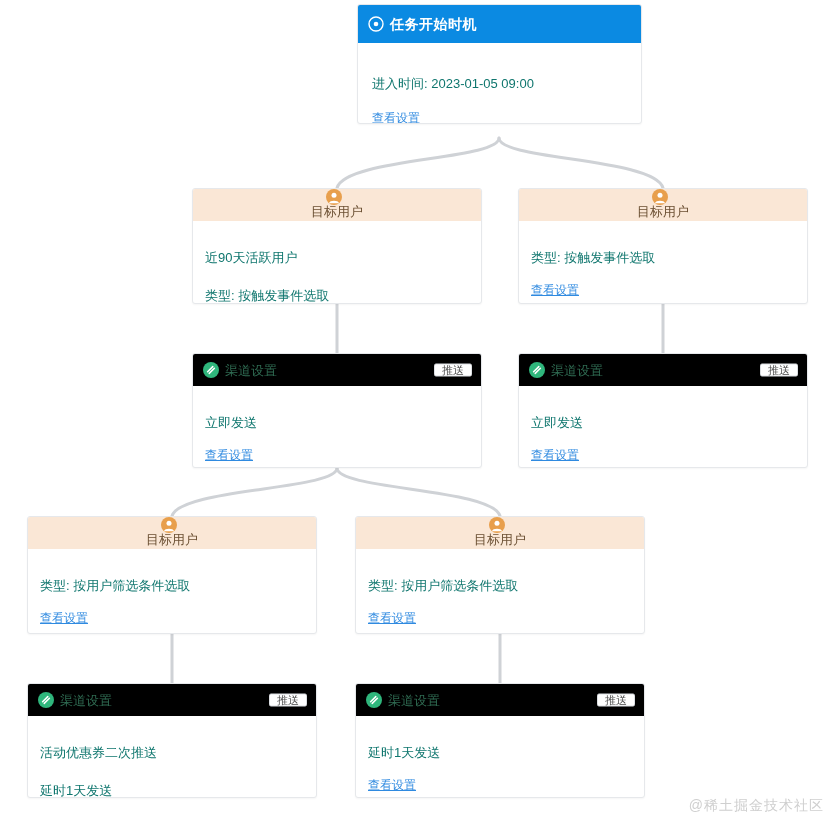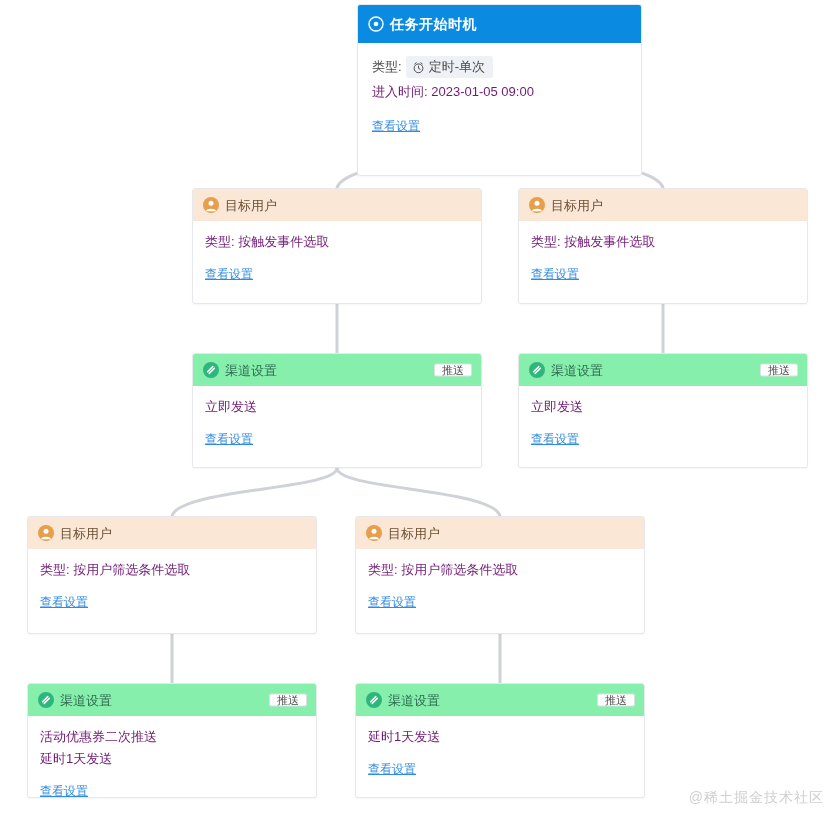--- a/index.html
+++ b/index.html
@@ -70,22 +70,23 @@
   }
 
   .node-body {
     padding: 10px 12px 10px 12px;
     box-sizing: border-box;
   }
 
   .node-body .line {
     font-size: 13px;
     line-height: 22px;
-    color: #701a75;
-    white-space: nowrap;
+    color: #0f766e;
+    white-space: nowrap;
+    margin-top: 16px;
   }
 
   .node-body .link {
     font-size: 12px;
     line-height: 20px;
     color: #2f8ae0;
     text-decoration: underline;
     cursor: pointer;
     display: inline-block;
     margin-top: 11px;
@@ -128,25 +129,26 @@
     width: 13px;
     height: 13px;
     margin-right: 4px;
     display: block;
   }
 
   
   .node.target .node-head {
     background: #fae7d6;
     color: #6b5033;
+    flex-direction: column;
   }
 
   
   .node.channel .node-head {
-    background: #86efac;
+    background: #000000;
     color: #2f6b52;
   }
   .badge {
     position: absolute;
     right: 9px;
     top: 50%;
     transform: translateY(-50%);
     background: #ffffff;
     border: 1px solid #dcdfe3;
     border-radius: 2px;
@@ -154,21 +156,21 @@
     line-height: 1;
     padding: 0 7px;
     color: #4a4a4a;
     white-space: nowrap;
   }
 
   
   .watermark {
     position: absolute;
     right: 14px;
-    bottom: 22px;
+    bottom: 14px;
     font-size: 14px;
     color: #cfcfcf;
     letter-spacing: 1px;
     white-space: nowrap;
     user-select: none;
   }
 </style>
 </head>
 <body>
 
@@ -186,55 +188,45 @@
 
       <path d="M 337 468 C 337 490, 180 488, 172 516"></path>
       <path d="M 337 468 C 337 490, 492 488, 500 516"></path>
 
       <path d="M 172 634 L 172 683"></path>
 
       <path d="M 500 634 L 500 683"></path>
     </g>
   </svg>
 
-  <div class="node start" style="left:357px; top:4px; width:285px; height:172px;">
+  <div class="node start" style="left:357px; top:4px; width:285px; height:120px;">
     <div class="node-head">
       <svg class="head-icon" viewBox="0 0 16 16">
         <circle cx="8" cy="8" r="7" fill="none" stroke="#ffffff" stroke-width="1.4"></circle>
         <circle cx="8" cy="8" r="2.3" fill="#ffffff"></circle>
       </svg>
       <span class="head-title">任务开始时机</span>
     </div>
     <div class="node-body">
-      <div class="type-row">
-        <span class="label">类型:</span>
-        <span class="chip">
-          <svg class="clock-icon" viewBox="0 0 16 16">
-            <circle cx="8" cy="9" r="5.4" fill="none" stroke="#4a4a4a" stroke-width="1.2"></circle>
-            <path d="M8 6.2 L8 9 L10 10.2" fill="none" stroke="#4a4a4a" stroke-width="1.2" stroke-linecap="round"></path>
-            <path d="M3.4 3.6 L5.2 2.2 M12.6 3.6 L10.8 2.2" fill="none" stroke="#4a4a4a" stroke-width="1.2" stroke-linecap="round"></path>
-          </svg>
-          <span>定时-单次</span>
-        </span>
-      </div>
       <div class="line">进入时间: 2023-01-05 09:00</div>
       <span class="link">查看设置</span>
     </div>
   </div>
 
   <div class="node target" style="left:192px; top:188px; width:290px; height:116px;">
     <div class="node-head">
       <svg class="head-icon" viewBox="0 0 16 16">
         <circle cx="8" cy="8" r="8" fill="#e89f4c"></circle>
         <circle cx="8" cy="6.2" r="2.5" fill="#ffffff"></circle>
         <path d="M2.9 14.2 C3.6 10.9, 12.4 10.9, 13.1 14.2 Z" fill="#ffffff"></path>
       </svg>
       <span class="head-title">目标用户</span>
     </div>
     <div class="node-body">
+      <div class="line">近90天活跃用户</div>
       <div class="line">类型: 按触发事件选取</div>
       <span class="link">查看设置</span>
     </div>
   </div>
 
   <div class="node target" style="left:518px; top:188px; width:290px; height:116px;">
     <div class="node-head">
       <svg class="head-icon" viewBox="0 0 16 16">
         <circle cx="8" cy="8" r="8" fill="#e89f4c"></circle>
         <circle cx="8" cy="6.2" r="2.5" fill="#ffffff"></circle>

